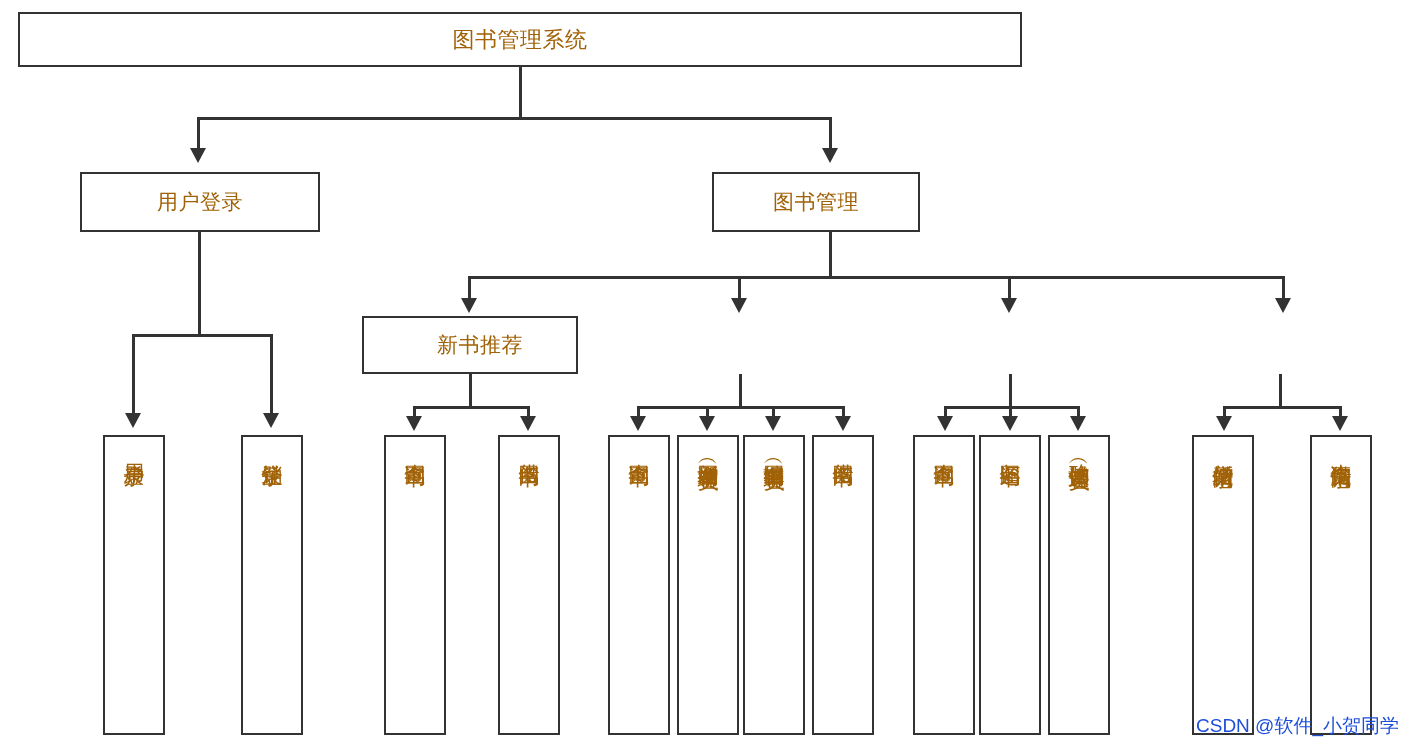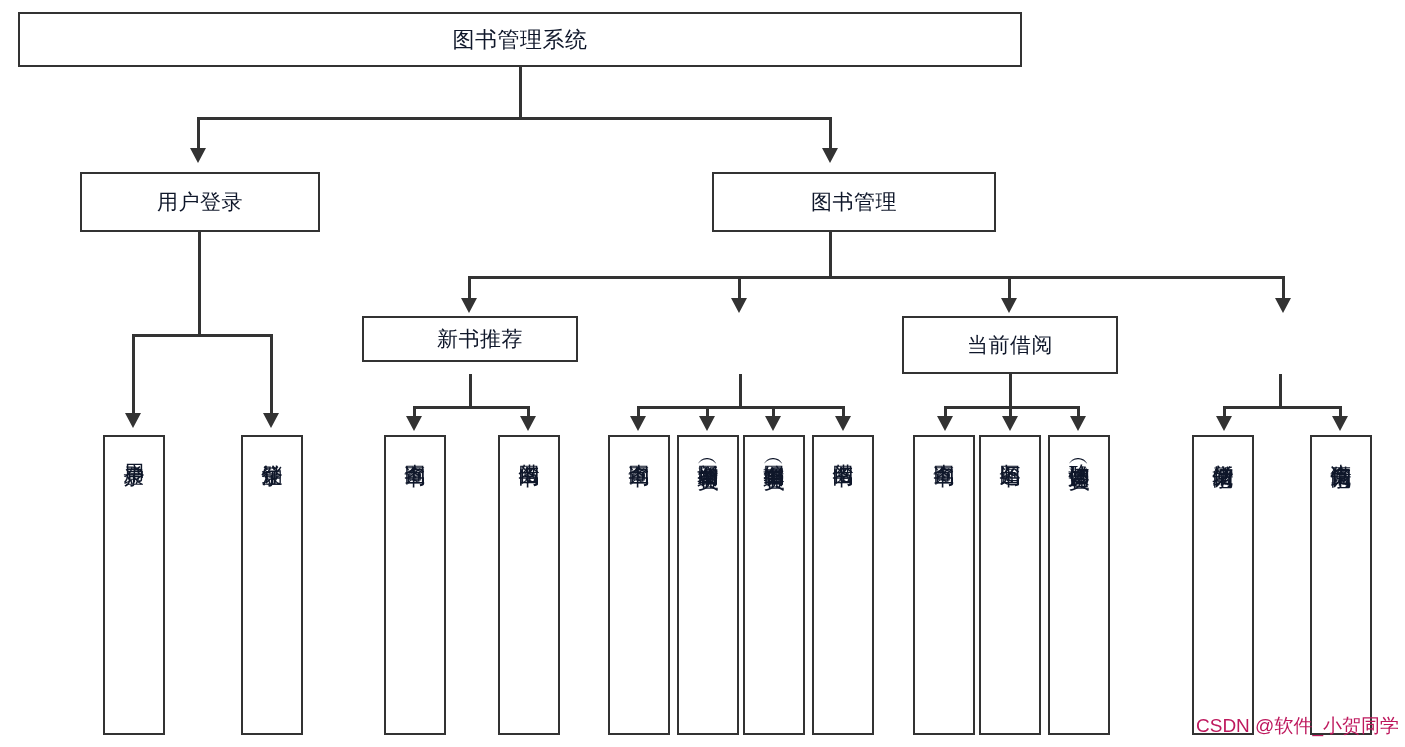--- a/index.html
+++ b/index.html
@@ -21,21 +21,21 @@
   .node {
     position: absolute;
     box-sizing: border-box;
     background: #ffffff;
     border: 2.5px solid #333333;
     display: flex;
     align-items: center;
     justify-content: center;
   }
   .node .label {
-    color: #0f172a;
+    color: #a16207;
     font-size: 21px;
     line-height: 1.15;
     letter-spacing: 0.5px;
     white-space: nowrap;
   }
   .node.root .label { font-size: 22px; }
 
   
   .node.vertical {
     align-items: flex-start;
@@ -65,21 +65,21 @@
     width: 0;
     height: 0;
     border-left: 8px solid transparent;
     border-right: 8px solid transparent;
     border-top: 15px solid #333333;
   }
 
   
   #watermark {
     position: absolute;
-    color: #be185d;
+    color: #1d4ed8;
     font-size: 19px;
     white-space: nowrap;
     user-select: none;
   }
 </style>
 </head>
 <body>
 
 <div id="canvas">
 
@@ -92,21 +92,21 @@
   <div class="ln h" style="left:197px; top:117px; width:634px; height:2.5px;"></div>
   <div class="ln v" style="left:197px; top:117px; width:2.5px; height:34px;"></div>
   <div class="ln v" style="left:829px; top:117px; width:2.5px; height:34px;"></div>
   <div class="arrow" style="left:190px; top:148px;"></div>
   <div class="arrow" style="left:822px; top:148px;"></div>
 
   <div class="node" style="left:80px; top:172px; width:240px; height:60px;">
     <span class="label">用户登录</span>
   </div>
 
-  <div class="node" style="left:712px; top:172px; width:284px; height:60px;">
+  <div class="node" style="left:712px; top:172px; width:208px; height:60px;">
     <span class="label">图书管理</span>
   </div>
 
   <div class="ln v" style="left:198px; top:232px; width:2.5px; height:104px;"></div>
   <div class="ln h" style="left:132px; top:334px; width:140px; height:2.5px;"></div>
   <div class="ln v" style="left:132px; top:334px; width:2.5px; height:82px;"></div>
   <div class="ln v" style="left:270px; top:334px; width:2.5px; height:82px;"></div>
   <div class="arrow" style="left:125px; top:413px;"></div>
   <div class="arrow" style="left:263px; top:413px;"></div>
 
@@ -114,25 +114,22 @@
   <div class="ln h" style="left:468px; top:276px; width:816px; height:2.5px;"></div>
   <div class="ln v" style="left:468px; top:276px; width:2.5px; height:24px;"></div>
   <div class="ln v" style="left:738px; top:276px; width:2.5px; height:24px;"></div>
   <div class="ln v" style="left:1008px; top:276px; width:2.5px; height:24px;"></div>
   <div class="ln v" style="left:1282px; top:276px; width:2.5px; height:24px;"></div>
   <div class="arrow" style="left:461px; top:298px;"></div>
   <div class="arrow" style="left:731px; top:298px;"></div>
   <div class="arrow" style="left:1001px; top:298px;"></div>
   <div class="arrow" style="left:1275px; top:298px;"></div>
 
-  <div class="node" style="left:362px; top:316px; width:216px; height:46px;padding-left:20px;">
+  <div class="node" style="left:362px; top:316px; width:216px; height:58px;padding-left:20px;">
     <span class="label">新书推荐</span>
-  </div>
-  <div class="node" style="left:902px; top:316px; width:216px; height:58px;">
-    <span class="label">当前借阅</span>
   </div>
 
   <div class="ln v" style="left:469px; top:374px; width:2.5px; height:34px;"></div>
   <div class="ln h" style="left:413px; top:406px; width:116px; height:2.5px;"></div>
   <div class="ln v" style="left:413px; top:406px; width:2.5px; height:12px;"></div>
   <div class="ln v" style="left:527px; top:406px; width:2.5px; height:12px;"></div>
   <div class="arrow" style="left:406px; top:416px;"></div>
   <div class="arrow" style="left:520px; top:416px;"></div>
 
   <div class="ln v" style="left:739px; top:374px; width:2.5px; height:34px;"></div>

